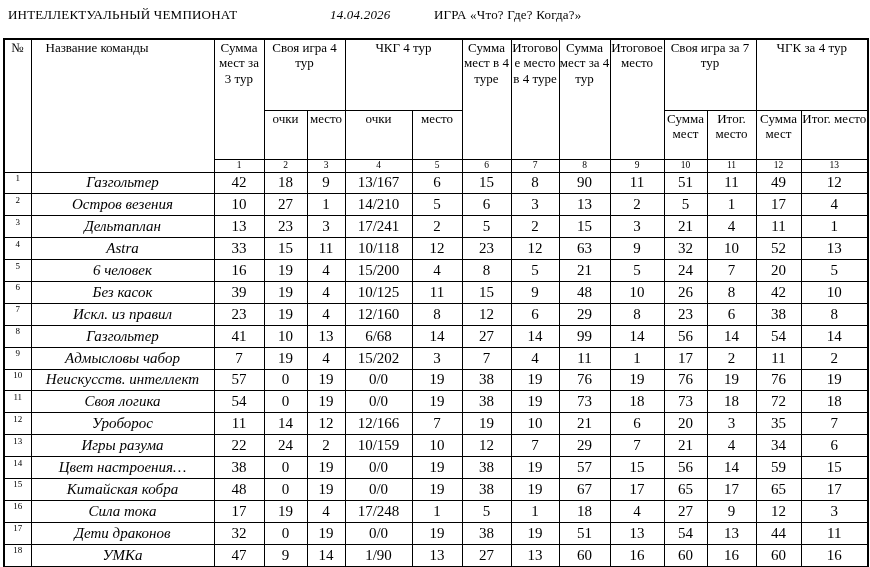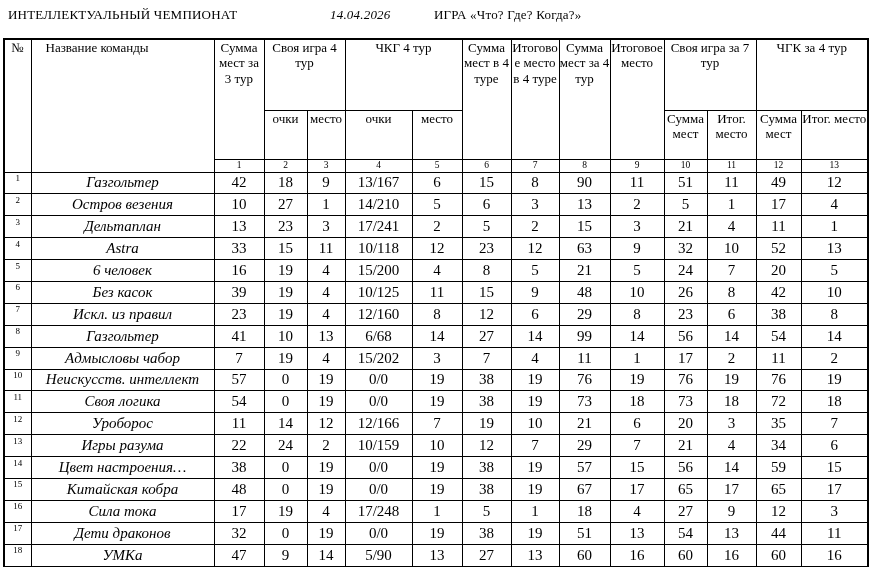--- a/index.html
+++ b/index.html
@@ -428,21 +428,21 @@
           <td class="val">13</td>
           <td class="val">44</td>
           <td class="val">11</td>
         </tr>
         <tr>
           <td class="rownum">18</td>
           <td class="team">УМКа</td>
           <td class="val">47</td>
           <td class="val">9</td>
           <td class="val">14</td>
-          <td class="val">5/90</td>
+          <td class="val">1/90</td>
           <td class="val">13</td>
           <td class="val">27</td>
           <td class="val">13</td>
           <td class="val">60</td>
           <td class="val">16</td>
           <td class="val">60</td>
           <td class="val">16</td>
           <td class="val">60</td>
           <td class="val">16</td>
         </tr>

